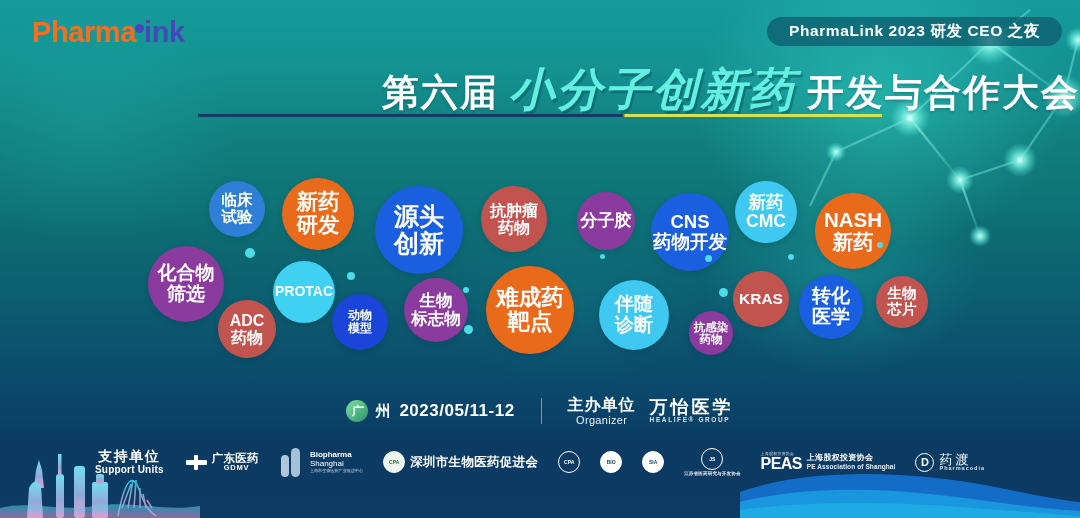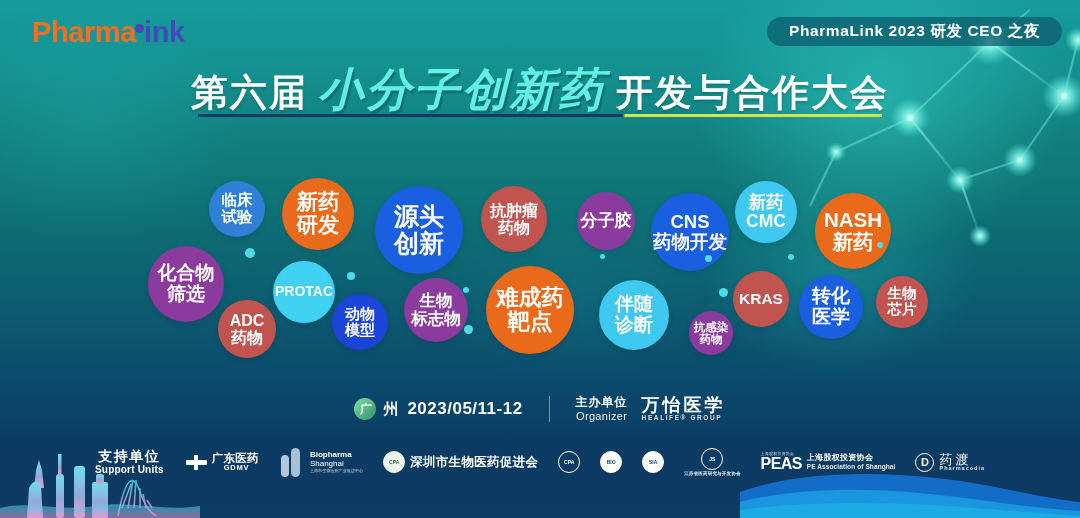--- a/index.html
+++ b/index.html
@@ -85,21 +85,21 @@
     border-radius: 15px;
     color: #ffffff;
     font-size: 15.5px; font-weight: 700;
     letter-spacing: .6px;
     white-space: nowrap;
   }
 
   
   .title-wrap {
     position: absolute; left: 0; right: 0; top: 60px;
-    text-align: center;
+    text-align: right;
   }
   .title-line {
     display: inline-flex; align-items: baseline;
     gap: 10px;
     white-space: nowrap;
   }
   .t-plain {
     color: #ffffff;
     font-size: 37px; font-weight: 700;
     letter-spacing: 2px;
@@ -168,21 +168,21 @@
     background: linear-gradient(135deg, #7ee3a0, #2f8f6c);
     display: flex; align-items: center; justify-content: center;
     font-size: 12px; font-weight: 700; color: #ffffff;
     margin-right: 7px;
     letter-spacing: -1px;
   }
   .city-name { font-size: 15px; font-weight: 700; margin-right: 8px; letter-spacing: 1px; }
   .date-txt  { font-size: 17px; font-weight: 700; letter-spacing: .5px; }
   .vdivider  { width: 1px; height: 26px; background: rgba(255,255,255,.45); margin: 0 26px; }
   .org-label { text-align: center; margin-right: 14px; line-height: 1.12; }
-  .org-label .cn { font-size: 12px; font-weight: 700; letter-spacing: 1px; }
+  .org-label .cn { font-size: 16px; font-weight: 700; letter-spacing: 1px; }
   .org-label .en { font-size: 11px; font-weight: 400; letter-spacing: .3px; opacity: .92; }
   .org-name { text-align: left; line-height: 1.05; }
   .org-name .cn { font-size: 18px; font-weight: 700; letter-spacing: 3px; }
   .org-name .en { font-size: 6.5px; font-weight: 700; letter-spacing: 1.6px; opacity: .85; }
 
   
   .support-row {
     position: absolute; left: 0; right: 0; top: 440px;
     height: 44px;
     display: flex; align-items: center; justify-content: center;
@@ -337,21 +337,21 @@
         <span>ADC</span>
         <span>药物</span>
       </div>
       <div class="bub" style="left: 273px; top: 101px; width: 62px; height: 62px; background: rgb(63, 208, 242); font-size: 14px;">
         <span>PROTAC</span>
       </div>
       <div class="bub" style="left: 282px; top: 18px; width: 72px; height: 72px; background: rgb(234, 106, 28); font-size: 21.5px;">
         <span>新药</span>
         <span>研发</span>
       </div>
-      <div class="bub" style="left: 332px; top: 134px; width: 56px; height: 56px; background: rgb(26, 69, 216); font-size: 15px;">
+      <div class="bub" style="left: 332px; top: 134px; width: 56px; height: 56px; background: rgb(26, 69, 216); font-size: 12px;">
         <span>动物</span>
         <span>模型</span>
       </div>
       <div class="bub" style="left: 375px; top: 26px; width: 88px; height: 88px; background: rgb(26, 95, 224); font-size: 25px;">
         <span>源头</span>
         <span>创新</span>
       </div>
       <div class="bub" style="left: 404px; top: 118px; width: 64px; height: 64px; background: rgb(139, 58, 158); font-size: 16.5px;">
         <span>生物</span>
         <span>标志物</span>

